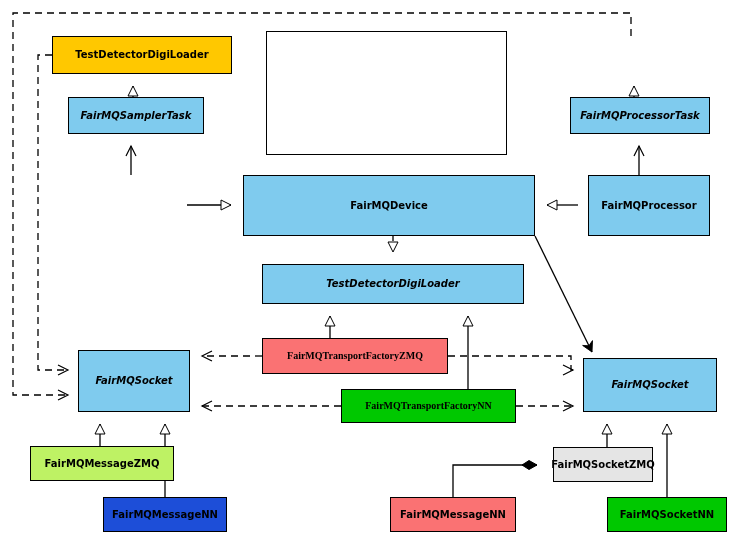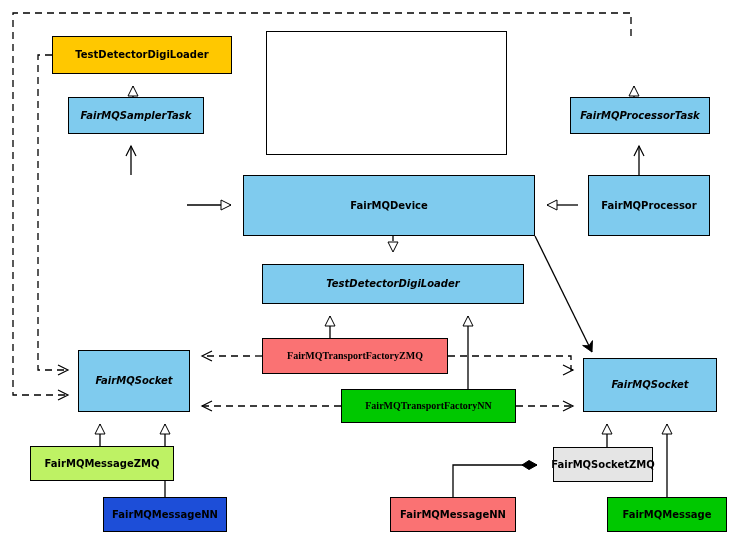--- a/index.html
+++ b/index.html
@@ -155,15 +155,15 @@
   <div class="node abstract" style="left:583px; top:358px; width:134px; height:54px; background:#7FCBEE;">FairMQSocket</div>
 
   <div class="node" style="left:30px; top:446px; width:144px; height:35px; background:#bef264;">FairMQMessageZMQ</div>
 
   <div class="node" style="left:103px; top:497px; width:124px; height:35px; background:#1d4ed8;">FairMQMessageNN</div>
 
   <div class="node" style="left:390px; top:497px; width:126px; height:35px; background:#FA7273;">FairMQMessageNN</div>
 
   <div class="node" style="left:553px; top:447px; width:100px; height:35px; background:#e5e5e5;">FairMQSocketZMQ</div>
 
-  <div class="node" style="left:607px; top:497px; width:120px; height:35px; background:#00C800;">FairMQMessage</div>
+  <div class="node" style="left:607px; top:497px; width:120px; height:35px; background:#00C800;">FairMQSocketNN</div>
 
 </div>
 
 </body></html>

